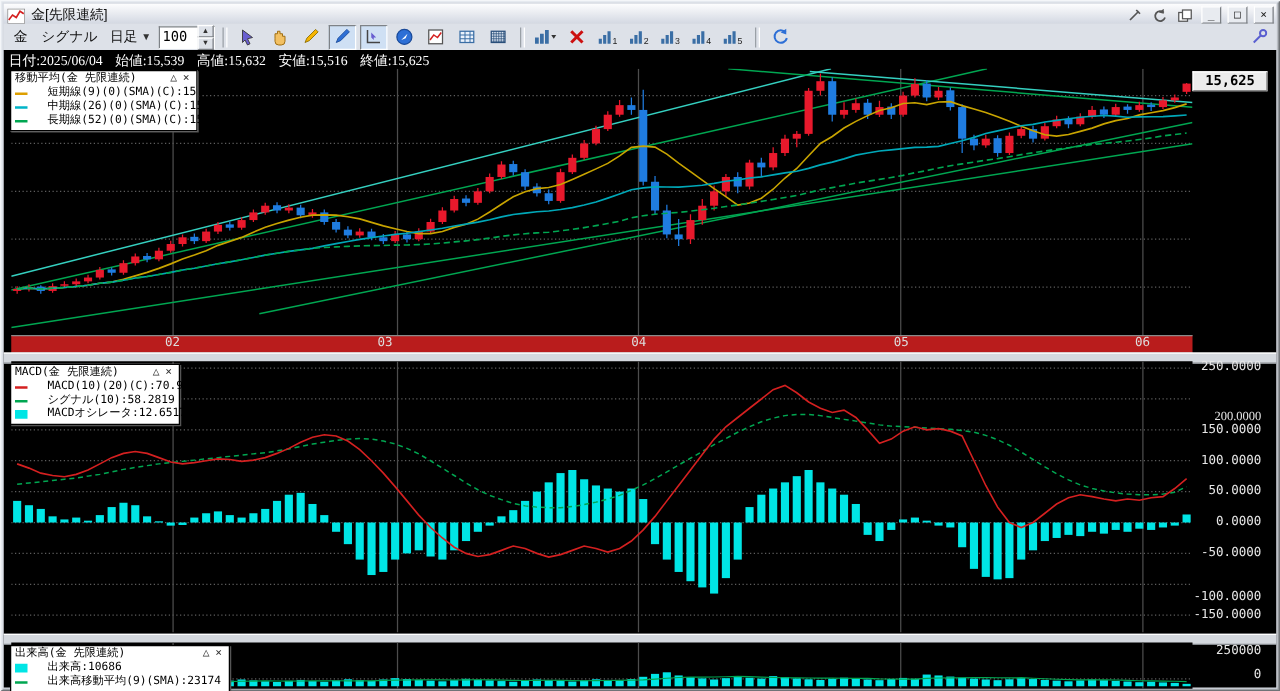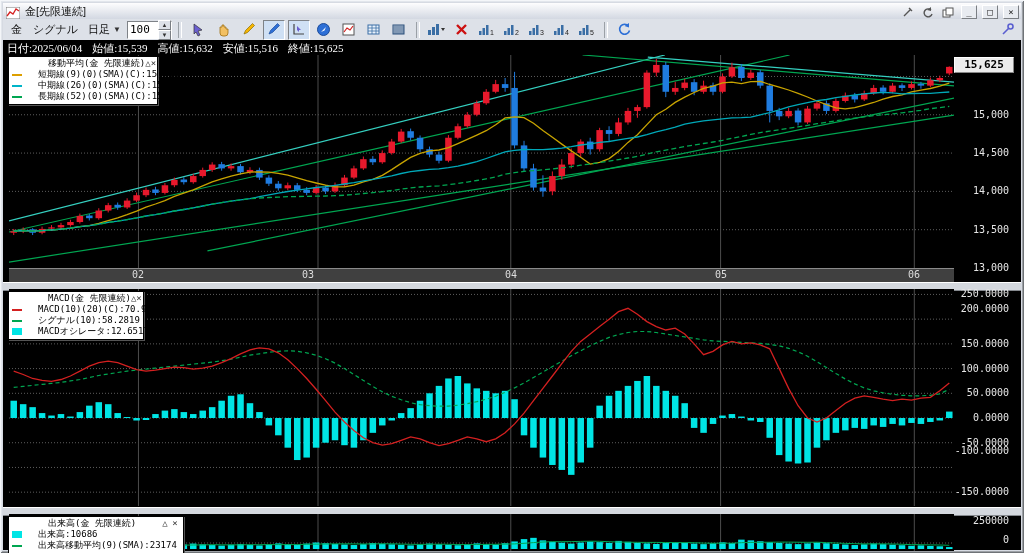--- a/index.html
+++ b/index.html
@@ -34,32 +34,32 @@
   #macd-plot{left:6px;top:249px;}
   #vol-plot{left:6px;top:474px;}
   .yaxis{position:absolute;width:58px;color:#e6e6e6;font-family:"DejaVu Sans Mono",monospace;font-size:10px;}
   .yaxis div{position:absolute;right:2px;white-space:nowrap;}
   #main-yaxis{left:950px;top:15px;height:230px;}
   #macd-yaxis{left:950px;top:249px;height:217px;}
   #vol-yaxis{left:950px;top:474px;height:37px;}
   .price-tag{position:absolute;left:951px;top:17px;width:58px;height:14px;background:#ececec;color:#000;
        font-family:"DejaVu Sans Mono",monospace;font-size:11px;font-weight:bold;text-align:center;line-height:14px;
        border:1px solid;border-color:#fff #888 #888 #fff;}
-  .month-strip{position:absolute;left:6px;top:228px;width:945px;height:13px;background:#404040;
+  .month-strip{position:absolute;left:6px;top:228px;width:945px;height:13px;background:#b91c1c;
        border-top:1px solid #8a8a8a;border-bottom:1px solid #8a8a8a;}
   .month-strip div{position:absolute;top:0;color:#ddd;font-family:"DejaVu Sans Mono",monospace;font-size:10px;transform:translateX(-50%);}
   .splitter{position:absolute;left:0;right:0;height:7px;background:#d4d8de;
        border-top:1px solid #fff;border-bottom:1px solid #85898e;}
   #splitter1{top:242px;} #splitter2{top:467px;}
   .legend{position:absolute;background:#fff;border:1px solid #000;box-shadow:1px 1px 0 #555;
        font-family:"DejaVu Sans Mono",monospace;font-size:9px;color:#000;padding:1px 3px 2px 3px;line-height:11px;}
   #lg-main{left:5px;top:16px;width:142px;}
   #lg-macd{left:5px;top:251px;width:128px;}
   #lg-vol{left:5px;top:476px;width:168px;}
-  .lg-head{display:flex;align-items:center;margin-left:36px;}
+  .lg-head{display:flex;align-items:center;}
   .lg-title{flex:1;white-space:nowrap;}
   .lg-btn{width:10px;text-align:center;color:#333;font-size:9px;}
   .lg-row{display:flex;align-items:center;gap:16px;white-space:nowrap;}
   .sw{display:inline-block;width:10px;flex:0 0 10px;}
   .sw.line{height:0;border-top-width:2px;border-top-color:#000;}
   .sw.block{height:7px;background:#0ff;}
 </style>
 </head>
 <body>
 
@@ -448,27 +448,20 @@
         <line x1="921.375" x2="921.375" y1="22.602517985611513" y2="32.17985611510792" stroke="#e8192c"></line>
         <rect x="918.125" y="25.284172661870503" width="6.5" height="5.363309352517984" fill="#e8192c"></rect>
         <line x1="930.8249999999999" x2="930.8249999999999" y1="20.68705035971223" y2="27.199640287769785" stroke="#e8192c"></line>
         <rect x="927.5749999999999" y="22.985611510791365" width="6.5" height="2.298561151079138" fill="#e8192c"></rect>
         <line x1="940.275" x2="940.275" y1="11.339568345323741" y2="20.227338129496403" stroke="#e8192c"></line>
         <rect x="937.025" y="11.87589928057554" width="6.5" height="6.589208633093522" fill="#e8192c"></rect>
         <polyline points="4.7,176.2 14.2,175.5 23.6,176.2 33.1,175.6 42.5,175.0 52.0,174.2 61.4,173.2 70.9,171.6 80.3,170.7 89.8,168.4 99.2,165.7 108.7,162.9 118.1,159.7 127.6,156.1 137.0,152.2 146.5,149.0 155.9,145.6 165.4,141.3 174.8,138.2 184.3,134.9 193.7,130.8 203.2,126.8 212.6,123.8 222.1,121.1 231.5,118.8 241.0,117.1 250.4,116.9 259.9,117.1 269.3,118.4 278.8,120.1 288.2,122.9 297.7,125.7 307.1,128.0 316.6,130.2 326.0,131.9 335.5,131.9 344.9,130.2 354.4,126.9 363.8,124.4 373.3,120.3 382.7,114.6 392.2,108.4 401.6,102.4 411.1,98.4 420.5,95.9 430.0,95.0 439.4,92.6 448.9,88.6 458.3,84.4 467.8,80.1 477.2,75.7 486.7,69.7 496.1,62.9 505.6,61.9 515.0,62.7 524.5,68.3 533.9,75.5 543.4,82.3 552.8,89.1 562.3,95.9 571.7,102.3 581.2,109.1 590.6,107.4 600.1,103.6 609.5,96.4 619.0,87.4 628.4,79.8 637.9,69.6 647.3,59.8 656.8,54.2 666.2,47.4 675.7,42.1 685.1,37.5 694.6,33.4 704.0,31.2 713.5,27.8 722.9,27.2 732.4,28.7 741.8,26.6 751.3,26.3 760.7,29.5 770.2,32.2 779.6,35.0 789.1,38.4 798.5,42.0 808.0,46.0 817.4,49.6 826.9,52.8 836.3,53.9 845.8,52.6 855.2,50.1 864.7,47.5 874.1,44.1 883.6,41.5 893.0,39.8 902.5,36.9 911.9,35.2 921.4,33.5 930.8,31.1 940.3,28.1" fill="none" stroke="#c8a400" stroke-width="1.3"></polyline>
         <polyline points="4.7,176.2 14.2,175.5 23.6,176.2 33.1,175.6 42.5,175.0 52.0,174.2 61.4,173.2 70.9,171.6 80.3,170.7 89.8,169.2 99.2,167.4 108.7,166.2 118.1,164.6 127.6,162.9 137.0,161.0 146.5,159.6 155.9,157.8 165.4,156.0 174.8,154.5 184.3,152.8 193.7,151.0 203.2,149.1 212.6,147.6 222.1,146.1 231.5,144.9 241.0,143.7 250.4,141.7 259.9,139.9 269.3,138.2 278.8,136.5 288.2,135.1 297.7,133.8 307.1,132.5 316.6,131.6 326.0,130.3 335.5,129.0 344.9,127.6 354.4,125.8 363.8,124.3 373.3,122.7 382.7,120.8 392.2,118.5 401.6,116.6 411.1,115.5 420.5,114.4 430.0,113.8 439.4,112.6 448.9,111.1 458.3,109.0 467.8,106.6 477.2,103.5 486.7,100.2 496.1,96.8 505.6,95.3 515.0,94.5 524.5,94.6 533.9,94.7 543.4,94.0 552.8,93.2 562.3,91.7 571.7,90.0 581.2,88.9 590.6,87.4 600.1,86.5 609.5,84.9 619.0,83.3 628.4,82.0 637.9,79.7 647.3,76.9 656.8,74.7 666.2,72.1 675.7,69.1 685.1,67.4 694.6,65.8 704.0,64.9 713.5,63.9 722.9,62.9 732.4,62.7 741.8,62.1 751.3,59.8 760.7,57.6 770.2,54.9 779.6,51.8 789.1,49.7 798.5,47.6 808.0,45.6 817.4,44.5 826.9,42.6 836.3,41.3 845.8,40.0 855.2,38.8 864.7,38.0 874.1,37.4 883.6,37.9 893.0,38.8 902.5,38.5 911.9,38.4 921.4,38.3 930.8,37.7 940.3,37.0" fill="none" stroke="#00a8b8" stroke-width="1.3"></polyline>
         <polyline points="4.7,176.2 14.2,175.5 23.6,176.2 33.1,175.6 42.5,175.0 52.0,174.2 61.4,173.2 70.9,171.6 80.3,170.7 89.8,169.2 99.2,167.4 108.7,166.2 118.1,164.6 127.6,162.9 137.0,161.0 146.5,159.6 155.9,157.8 165.4,156.0 174.8,154.5 184.3,152.8 193.7,151.0 203.2,149.1 212.6,147.6 222.1,146.1 231.5,144.9 241.0,143.7 250.4,143.0 259.9,142.5 269.3,142.1 278.8,141.7 288.2,141.5 297.7,141.4 307.1,141.1 316.6,141.0 326.0,140.7 335.5,140.2 344.9,139.5 354.4,138.5 363.8,137.7 373.3,136.7 382.7,135.5 392.2,134.1 401.6,132.9 411.1,132.0 420.5,131.3 430.0,130.8 439.4,129.7 448.9,128.5 458.3,127.1 467.8,125.5 477.2,123.8 486.7,122.0 496.1,119.2 505.6,117.6 515.0,116.4 524.5,115.6 533.9,114.9 543.4,113.9 552.8,112.8 562.3,111.6 571.7,110.2 581.2,109.0 590.6,107.5 600.1,106.1 609.5,104.6 619.0,103.0 628.4,101.4 637.9,99.1 647.3,96.8 656.8,95.1 666.2,93.3 675.7,91.5 685.1,90.0 694.6,88.5 704.0,87.0 713.5,85.3 722.9,83.2 732.4,81.5 741.8,79.4 751.3,77.6 760.7,76.1 770.2,74.7 779.6,73.2 789.1,71.9 798.5,70.4 808.0,68.7 817.4,67.2 826.9,65.8 836.3,64.4 845.8,63.2 855.2,61.9 864.7,60.6 874.1,59.7 883.6,58.8 893.0,57.8 902.5,56.6 911.9,55.3 921.4,53.7 930.8,52.6 940.3,51.4" fill="none" stroke="#00a651" stroke-width="1.3" stroke-dasharray="5 3"></polyline>
       </svg>
-    <div id="main-yaxis" class="yaxis">
-        <div style="top: 53.7626px;">15,000</div>
-        <div style="top: 92.0719px;">14,500</div>
-        <div style="top: 130.381px;">14,000</div>
-        <div style="top: 168.691px;">13,500</div>
-        <div style="top: 207px;">13,000</div>
-      </div>
     <div class="price-tag">15,625</div>
     <div id="month-strip" class="month-strip">
         <div style="left: 129px;">02</div>
         <div style="left: 299px;">03</div>
         <div style="left: 502px;">04</div>
         <div style="left: 712px;">05</div>
         <div style="left: 905px;">06</div>
       </div>
 
     <div class="legend" id="lg-main">
@@ -606,27 +599,27 @@
         <rect x="899.2249999999999" y="129.0136674259681" width="6.5" height="4.943052391799569" fill="#00e5e5"></rect>
         <rect x="908.675" y="129.0136674259681" width="6.5" height="5.931662870159471" fill="#00e5e5"></rect>
         <rect x="918.125" y="129.0136674259681" width="6.5" height="3.9544419134396662" fill="#00e5e5"></rect>
         <rect x="927.5749999999999" y="129.0136674259681" width="6.5" height="2.47152619589977" fill="#00e5e5"></rect>
         <rect x="937.025" y="122.5876993166287" width="6.5" height="6.425968109339394" fill="#00e5e5"></rect>
         <polyline points="4.7,98.4 14.2,97.4 23.6,96.4 33.1,95.4 42.5,94.4 52.0,93.4 61.4,91.9 70.9,90.5 80.3,88.5 89.8,86.5 99.2,85.0 108.7,83.5 118.1,82.1 127.6,81.1 137.0,80.1 146.5,79.1 155.9,78.1 165.4,77.1 174.8,76.1 184.3,75.1 193.7,74.1 203.2,73.2 212.6,71.7 222.1,70.2 231.5,68.2 241.0,66.2 250.4,64.8 259.9,63.3 269.3,62.3 278.8,61.8 288.2,62.3 297.7,63.8 307.1,66.2 316.6,69.7 326.0,74.1 335.5,79.6 344.9,85.5 354.4,91.4 363.8,97.4 373.3,102.8 382.7,107.3 392.2,110.7 401.6,113.7 411.1,115.7 420.5,116.7 430.0,117.2 439.4,117.2 448.9,116.2 458.3,114.7 467.8,112.7 477.2,110.2 486.7,107.3 496.1,103.3 505.6,98.9 515.0,93.9 524.5,88.5 533.9,83.0 543.4,77.6 552.8,72.2 562.3,66.7 571.7,61.8 581.2,56.8 590.6,52.4 600.1,48.4 609.5,45.5 619.0,43.5 628.4,42.5 637.9,42.5 647.3,43.5 656.8,45.0 666.2,46.5 675.7,47.9 685.1,49.4 694.6,50.9 704.0,51.9 713.5,52.4 722.9,52.9 732.4,53.4 741.8,53.9 751.3,54.4 760.7,55.4 770.2,56.8 779.6,59.3 789.1,62.8 798.5,67.2 808.0,72.7 817.4,78.6 826.9,84.5 836.3,90.0 845.8,94.9 855.2,98.9 864.7,101.8 874.1,103.8 883.6,105.3 893.0,106.3 902.5,106.8 911.9,106.8 921.4,106.3 930.8,104.8 940.3,100.3" fill="none" stroke="#00a651" stroke-width="1.2" stroke-dasharray="4 3"></polyline>
         <polyline points="4.7,82.1 14.2,85.5 23.6,89.5 33.1,91.4 42.5,92.4 52.0,90.5 61.4,87.0 70.9,82.1 80.3,77.1 89.8,73.7 99.2,72.2 108.7,73.7 118.1,77.1 127.6,80.6 137.0,82.1 146.5,81.1 155.9,79.6 165.4,78.1 174.8,78.6 184.3,80.1 193.7,79.1 203.2,77.1 212.6,73.7 222.1,69.7 231.5,64.8 241.0,60.8 250.4,58.8 259.9,59.8 269.3,63.8 278.8,70.7 288.2,79.6 297.7,89.5 307.1,100.3 316.6,111.7 326.0,123.1 335.5,133.0 344.9,141.4 354.4,148.8 363.8,153.7 373.3,156.2 382.7,154.7 392.2,151.3 401.6,147.8 411.1,149.8 420.5,153.7 430.0,156.7 439.4,154.7 448.9,151.3 458.3,147.8 467.8,149.8 477.2,152.7 486.7,149.8 496.1,143.8 505.6,134.9 515.0,124.1 524.5,111.7 533.9,99.4 543.4,87.0 552.8,74.6 562.3,62.3 571.7,52.4 581.2,45.0 590.6,37.6 600.1,30.2 609.5,22.7 619.0,19.3 628.4,25.2 637.9,32.6 647.3,37.6 656.8,41.0 666.2,39.1 675.7,45.0 685.1,54.9 694.6,65.7 704.0,62.3 713.5,55.9 722.9,52.4 732.4,54.9 741.8,53.9 751.3,55.9 760.7,59.8 770.2,79.6 779.6,99.4 789.1,116.7 798.5,129.0 808.0,133.0 817.4,129.0 826.9,121.6 836.3,114.2 845.8,109.2 855.2,106.8 864.7,108.3 874.1,110.2 883.6,111.7 893.0,110.2 902.5,111.2 911.9,109.2 921.4,108.3 930.8,101.8 940.3,93.9" fill="none" stroke="#d42020" stroke-width="1.3"></polyline>
       </svg>
     <div id="macd-yaxis" class="yaxis">
         <div style="top: -0.562642px; margin-left: 36px;">250.0000</div>
-        <div style="top: 14px;">200.0000</div>
+        <div style="top: 39px; font-family: Liberation Serif, serif;">200.0000</div>
         <div style="top: 48.8679px;">150.0000</div>
         <div style="top: 73.5831px;">100.0000</div>
         <div style="top: 98.2984px;">50.0000</div>
         <div style="top: 123.014px;">0.0000</div>
         <div style="top: 147.729px;">-50.0000</div>
-        <div style="top: 156px;">-100.0000</div>
+        <div style="top: 183px;">-100.0000</div>
         <div style="top: 197.159px;">-150.0000</div>
       </div>
 
     <div class="legend" id="lg-macd">
       <div class="lg-head">
         <span class="lg-title">MACD(金 先限連続)</span>
         <span class="lg-btn">△</span>
         <span class="lg-btn">×</span>
       </div>
       <div class="lg-row">

